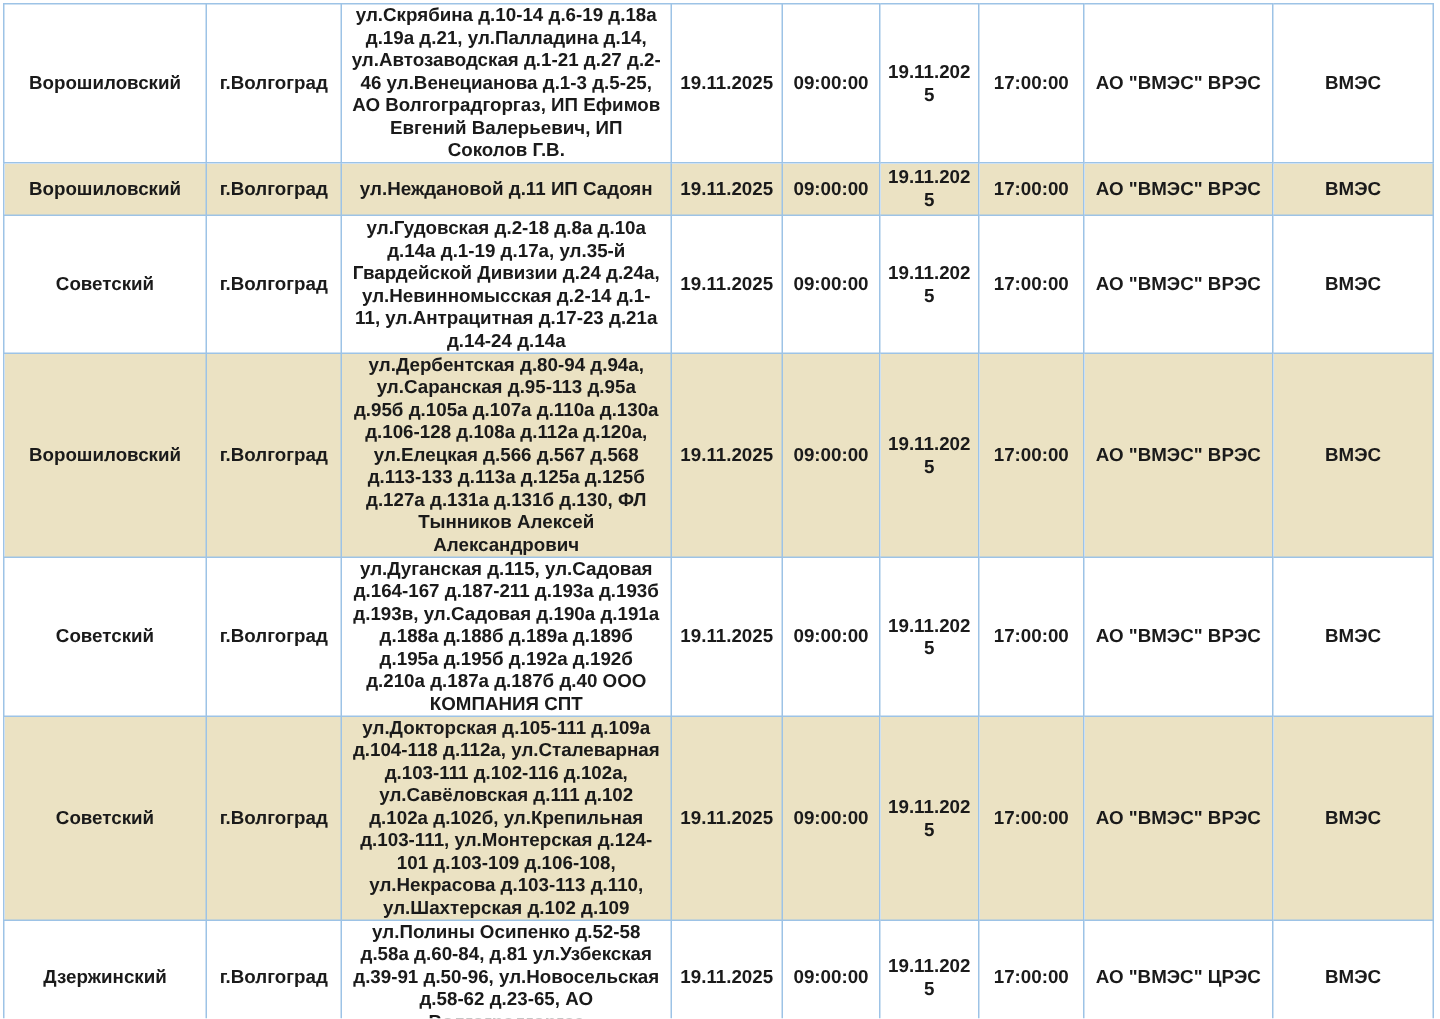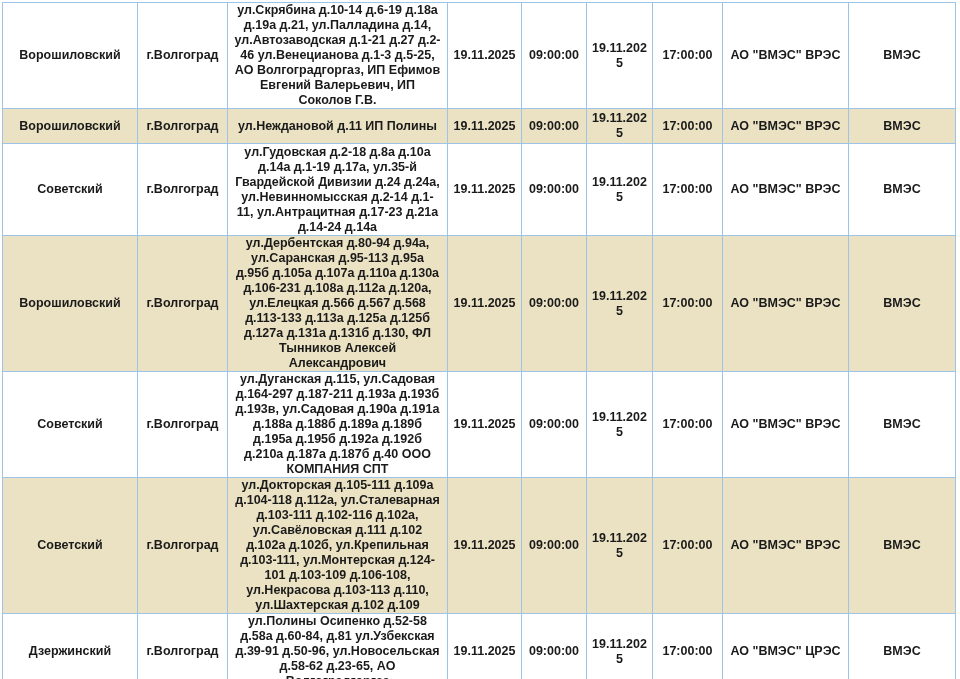--- a/index.html
+++ b/index.html
@@ -74,21 +74,21 @@
           <td>19.11.2025</td>
           <td>09:00:00</td>
           <td>19.11.2025</td>
           <td>17:00:00</td>
           <td>АО "ВМЭС" ВРЭС</td>
           <td>ВМЭС</td>
         </tr>
         <tr class="alt" style="height: 28px;">
           <td>Ворошиловский</td>
           <td>г.Волгоград</td>
-          <td class="addr">ул.Неждановой д.11 ИП Полины</td>
+          <td class="addr">ул.Неждановой д.11 ИП Садоян</td>
           <td>19.11.2025</td>
           <td>09:00:00</td>
           <td>19.11.2025</td>
           <td>17:00:00</td>
           <td>АО "ВМЭС" ВРЭС</td>
           <td>ВМЭС</td>
         </tr>
         <tr style="height: 92px;">
           <td>Советский</td>
           <td>г.Волгоград</td>
@@ -96,32 +96,32 @@
           <td>19.11.2025</td>
           <td>09:00:00</td>
           <td>19.11.2025</td>
           <td>17:00:00</td>
           <td>АО "ВМЭС" ВРЭС</td>
           <td>ВМЭС</td>
         </tr>
         <tr class="alt" style="height: 118px;">
           <td>Ворошиловский</td>
           <td>г.Волгоград</td>
-          <td class="addr">ул.Дербентская д.80-94 д.94а, ул.Саранская д.95-113 д.95а д.95б д.105а д.107а д.110а д.130а д.106-231 д.108а д.112а д.120а, ул.Елецкая д.566 д.567 д.568 д.113-133 д.113а д.125а д.125б д.127а д.131а д.131б д.130, ФЛ Тынников Алексей Александрович</td>
+          <td class="addr">ул.Дербентская д.80-94 д.94а, ул.Саранская д.95-113 д.95а д.95б д.105а д.107а д.110а д.130а д.106-128 д.108а д.112а д.120а, ул.Елецкая д.566 д.567 д.568 д.113-133 д.113а д.125а д.125б д.127а д.131а д.131б д.130, ФЛ Тынников Алексей Александрович</td>
           <td>19.11.2025</td>
           <td>09:00:00</td>
           <td>19.11.2025</td>
           <td>17:00:00</td>
           <td>АО "ВМЭС" ВРЭС</td>
           <td>ВМЭС</td>
         </tr>
         <tr style="height: 94px;">
           <td>Советский</td>
           <td>г.Волгоград</td>
-          <td class="addr">ул.Дуганская д.115, ул.Садовая д.164-297 д.187-211 д.193а д.193б д.193в, ул.Садовая д.190а д.191а д.188а д.188б д.189а д.189б д.195а д.195б д.192а д.192б д.210а д.187а д.187б д.40 ООО КОМПАНИЯ СПТ</td>
+          <td class="addr">ул.Дуганская д.115, ул.Садовая д.164-167 д.187-211 д.193а д.193б д.193в, ул.Садовая д.190а д.191а д.188а д.188б д.189а д.189б д.195а д.195б д.192а д.192б д.210а д.187а д.187б д.40 ООО КОМПАНИЯ СПТ</td>
           <td>19.11.2025</td>
           <td>09:00:00</td>
           <td>19.11.2025</td>
           <td>17:00:00</td>
           <td>АО "ВМЭС" ВРЭС</td>
           <td>ВМЭС</td>
         </tr>
         <tr class="alt" style="height: 115px;">
           <td>Советский</td>
           <td>г.Волгоград</td>

